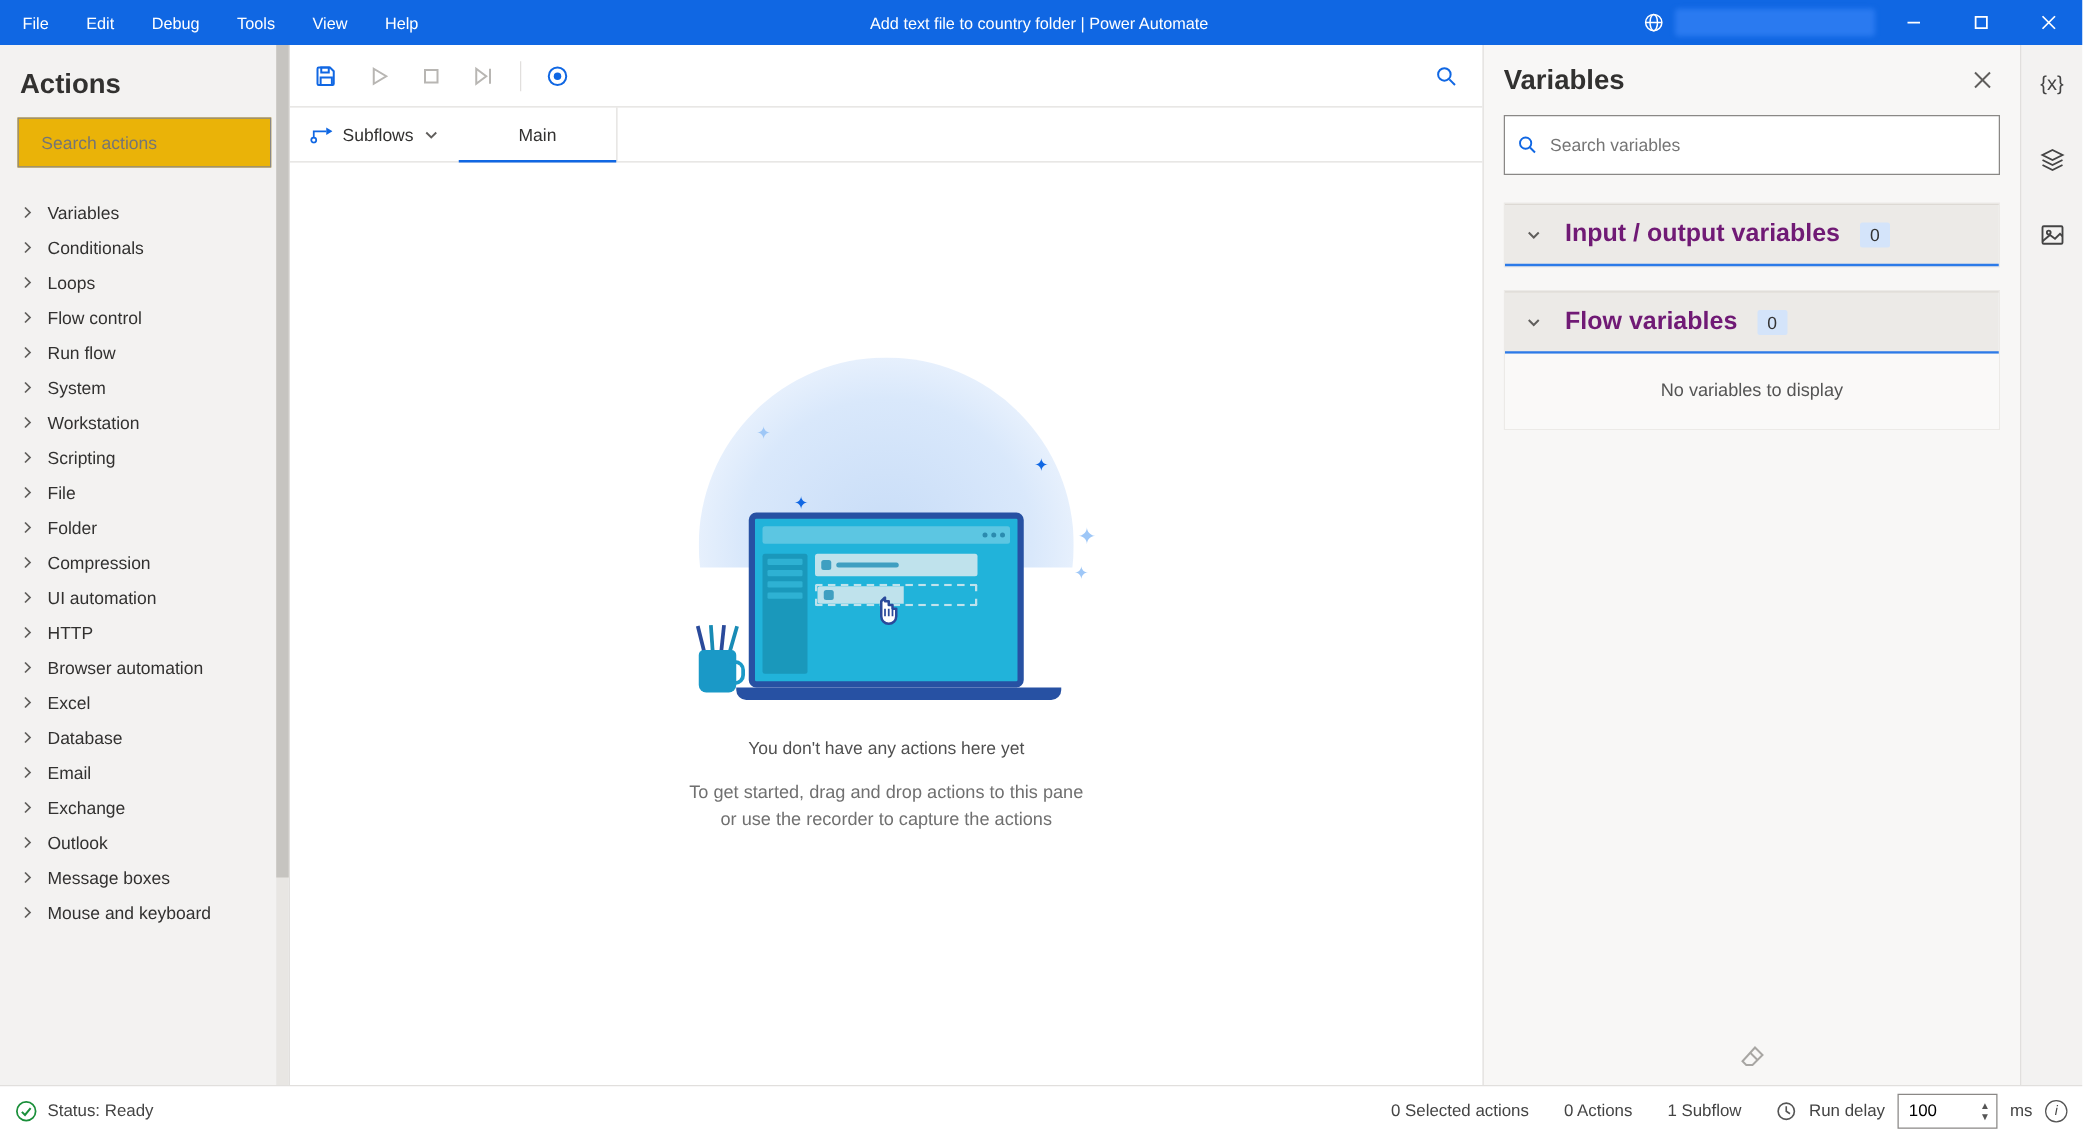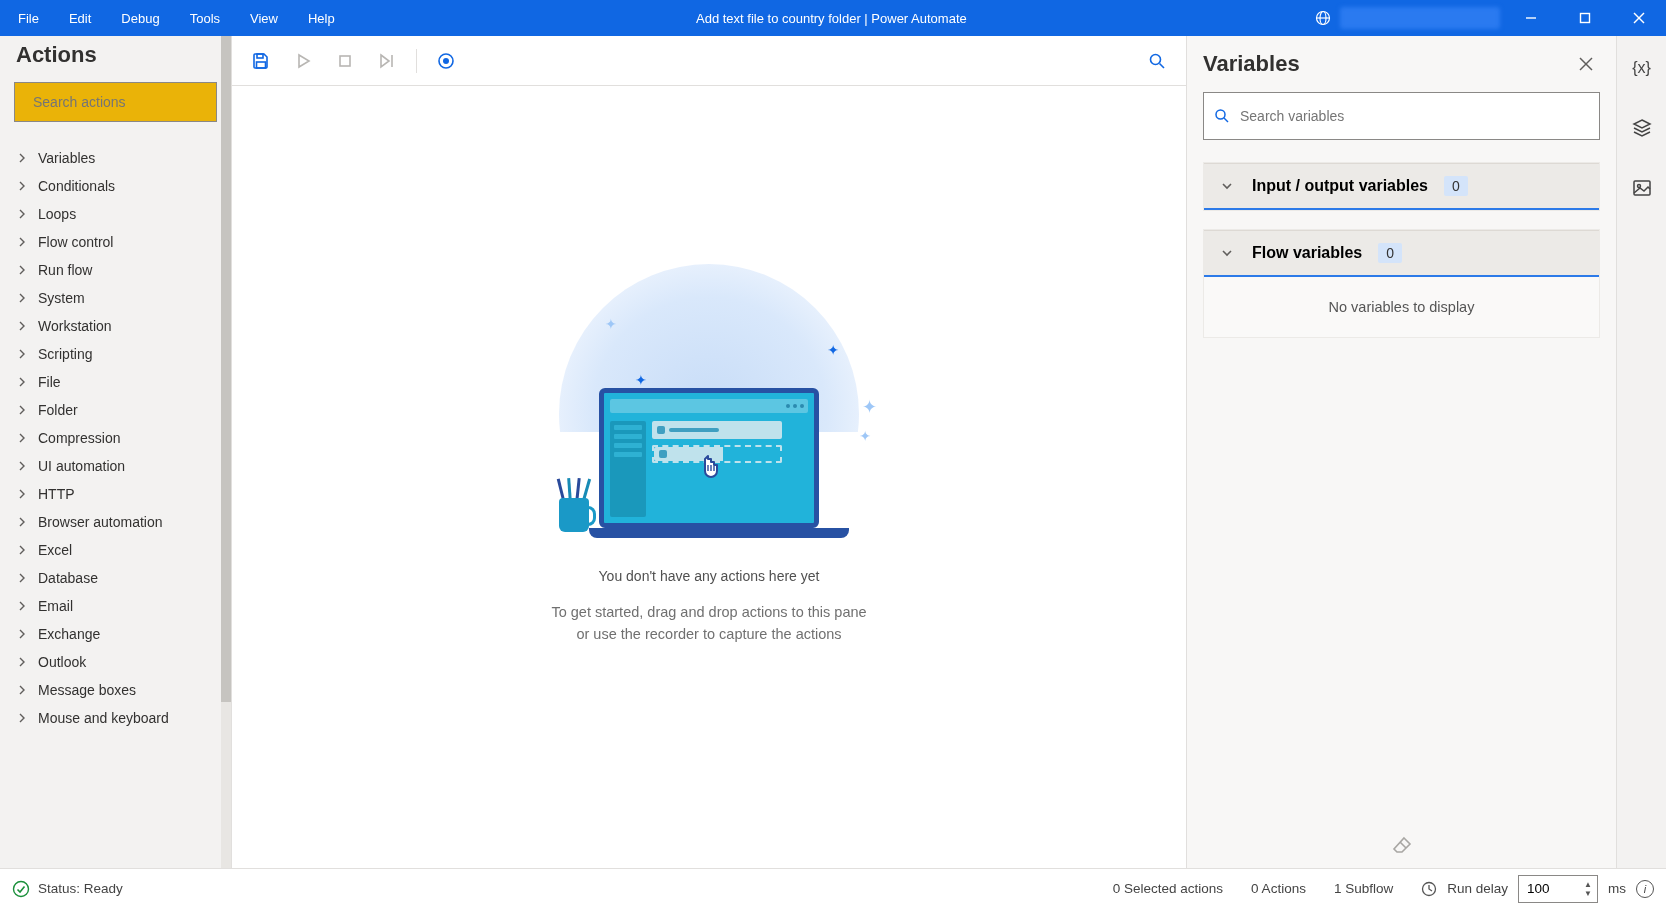--- a/index.html
+++ b/index.html
@@ -13,21 +13,21 @@
 .title-text { flex: 1; text-align: center; }
 .title-right { display: flex; align-items: center; gap: 8px; }
 .globe-icon { width: 18px; height: 18px; display: flex; align-items: center; justify-content: center; }
 .account-blur { width: 160px; height: 22px; background: #2a7af0; border-radius: 3px; filter: blur(2px); }
 .winbtn { width: 46px; height: 36px; display: flex; align-items: center; justify-content: center; cursor: pointer; }
 
 
 .content { flex: 1; display: flex; min-height: 0; }
 
 
-.actions-panel { width: 232px; background: #f3f2f1; border-right: 1px solid #e1dfdd; display: flex; flex-direction: column; padding: 6px 14px 0 14px; position: relative; }
+.actions-panel { width: 232px; background: #f3f2f1; border-right: 1px solid #e1dfdd; display: flex; flex-direction: column; padding: 18px 14px 0 14px; position: relative; }
 .actions-title { font-size: 22px; font-weight: 600; color: #323130; margin: 0 2px 14px 2px; }
 .search-box { display: flex; align-items: center; border: 1px solid #8a8886; background: #eab308; height: 40px; padding: 0 10px; gap: 8px; }
 .search-box input { border: none; outline: none; flex: 1; font-size: 14px; color: #605e5c; background: transparent; }
 .actions-list { margin-top: 22px; overflow-y: auto; flex: 1; }
 .action-cat { display: flex; align-items: center; gap: 10px; padding: 6px 0 6px 2px; font-size: 14px; color: #323130; cursor: pointer; }
 .action-cat .chev { width: 12px; color: #605e5c; display: flex; justify-content: center; }
 .actions-scrollbar { position: absolute; top: 0; right: 0; width: 10px; height: 100%; background: #e8e6e3; }
 .actions-scrollbar .thumb { position: absolute; top: 0; left: 0; right: 0; height: 80%; background: #c6c4c0; }
 
 
@@ -80,21 +80,21 @@
 
 .vars-panel { width: 430px; background: #f8f7f6; border-left: 1px solid #e1dfdd; display: flex; flex-direction: column; padding: 14px 16px 8px 16px; }
 .vars-header { display: flex; align-items: center; justify-content: space-between; margin-bottom: 14px; }
 .vars-title { font-size: 22px; font-weight: 600; color: #323130; }
 .close-x { width: 28px; height: 28px; display: flex; align-items: center; justify-content: center; cursor: pointer; color: #605e5c; }
 .vars-search { display: flex; align-items: center; background: #fff; border: 1px solid #8a8886; height: 48px; padding: 0 10px; gap: 10px; margin-bottom: 22px; }
 .vars-search input { border: none; outline: none; flex: 1; font-size: 14px; background: transparent; color: #605e5c; }
 .section { background: #fff; border: 1px solid #eceae7; margin-bottom: 18px; }
 .section-head { display: flex; align-items: center; gap: 16px; padding: 12px 16px; background: #eceae7; border-top: 1px solid #ddd9d4; border-bottom: 2px solid #2c7ae8; cursor: pointer; }
 .section-head .chev { width: 16px; color: #605e5c; }
-.section-head .label { font-size: 16px; font-weight: 600; color: #000000; }
+.section-head .label { font-size: 20px; font-weight: 600; color: #701a75; }
 .badge { background: #d4e4fa; color: #333; padding: 2px 8px; font-size: 14px; border-radius: 2px; }
 .section-body { padding: 22px 12px; text-align: center; color: #555; font-size: 14.5px; background: #faf9f8; }
 .plus-circle { display: inline-flex; width: 22px; height: 22px; border: 2px solid #1067e3; border-radius: 50%; color: #1067e3; align-items: center; justify-content: center; font-size: 16px; line-height: 1; margin-top: 20px; cursor: pointer; }
 .vars-footer { margin-top: auto; display: flex; justify-content: center; padding: 6px; }
 .eraser { color: #a8a6a3; cursor: pointer; }
 
 
 .rightrail { width: 50px; background: #f3f2f1; border-left: 1px solid #e1dfdd; display: flex; flex-direction: column; align-items: center; padding-top: 14px; gap: 24px; color: #444; }
 .railbtn { width: 36px; height: 36px; display: flex; align-items: center; justify-content: center; cursor: pointer; }
 
@@ -371,20 +371,34 @@
       </div>
       <div class="tool-spacer"></div>
       <div class="tbtn">
         <svg width="18" height="18" viewBox="0 0 18 18">
             <circle cx="7.5" cy="7.5" r="5" fill="none" stroke="#1067e3" stroke-width="1.6"></circle>
             <line x1="11.5" y1="11.5" x2="16" y2="16" stroke="#1067e3" stroke-width="1.6"></line>
           </svg>
       </div>
     </div>
 
+    <div class="tabbar">
+      <div class="subflows-btn">
+        <svg width="18" height="14" viewBox="0 0 18 14">
+            <circle cx="3" cy="11" r="2" fill="none" stroke="#1067e3" stroke-width="1.4"></circle>
+            <path d="M3 9 V4 H13" fill="none" stroke="#1067e3" stroke-width="1.4"></path>
+            <polygon points="13,1 18,4 13,7" fill="#1067e3"></polygon>
+          </svg>
+        <span>Subflows</span>
+        <svg width="12" height="12" viewBox="0 0 12 12">
+            <polyline points="2,4 6,8 10,4" fill="none" stroke="#605e5c" stroke-width="1.5"></polyline>
+          </svg>
+      </div>
+      <div class="tab active">Main</div>
+    </div>
 
     <div class="canvas">
       <div class="illus">
         <div class="bg-circle"></div>
         <span class="spark s1">✦</span>
           <span class="spark s2">✦</span>
           <span class="spark s3">✦</span>
           <span class="spark s4">✦</span>
           <span class="spark s5">✦</span>
         <div class="cup">

